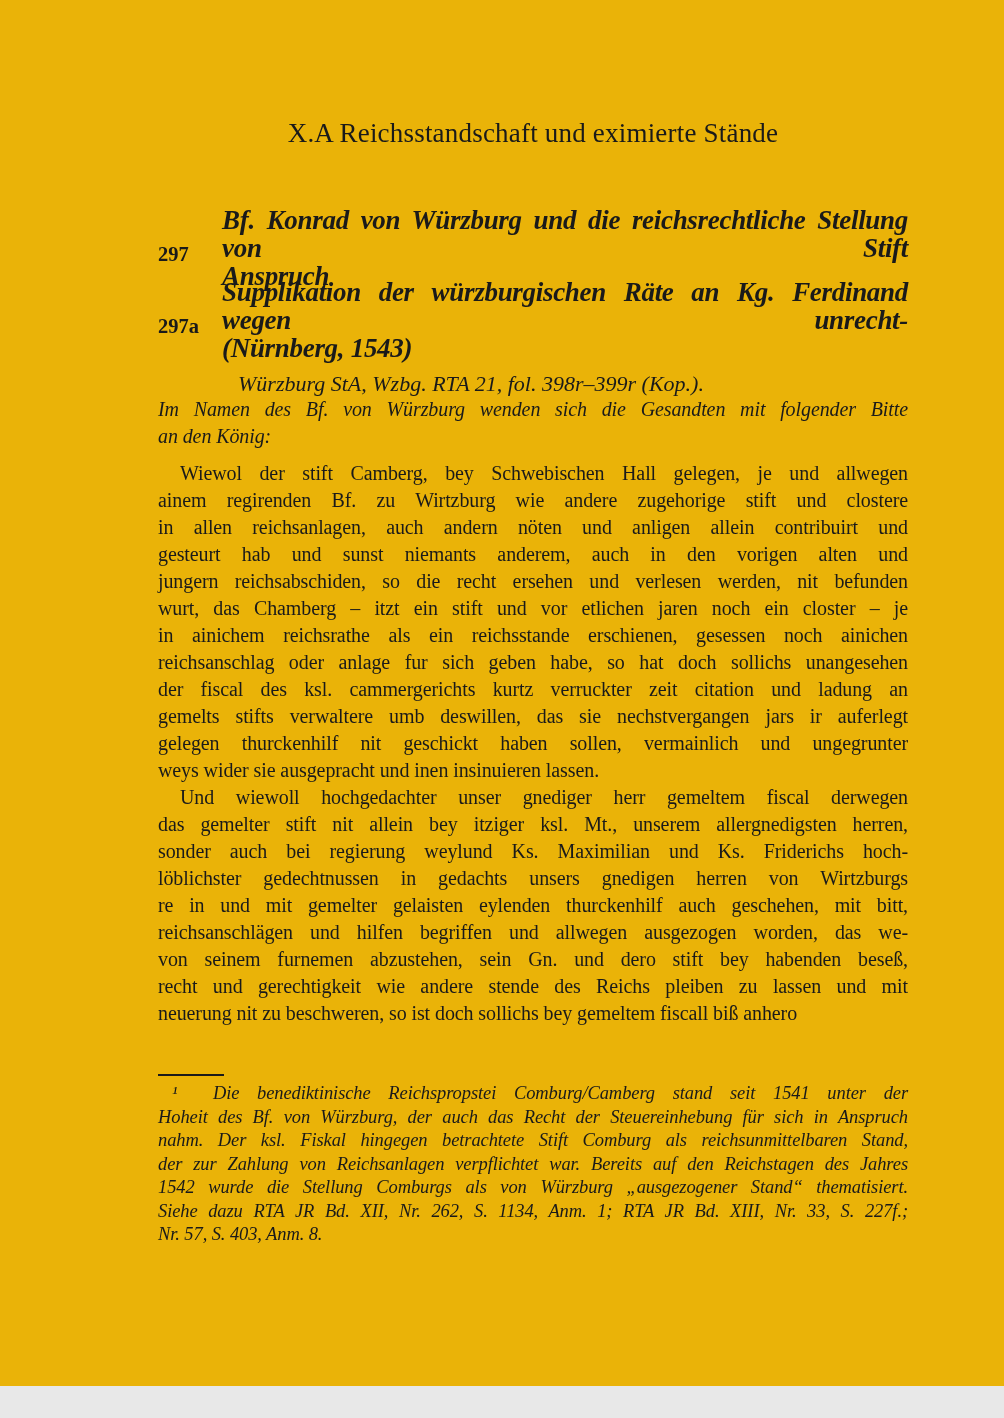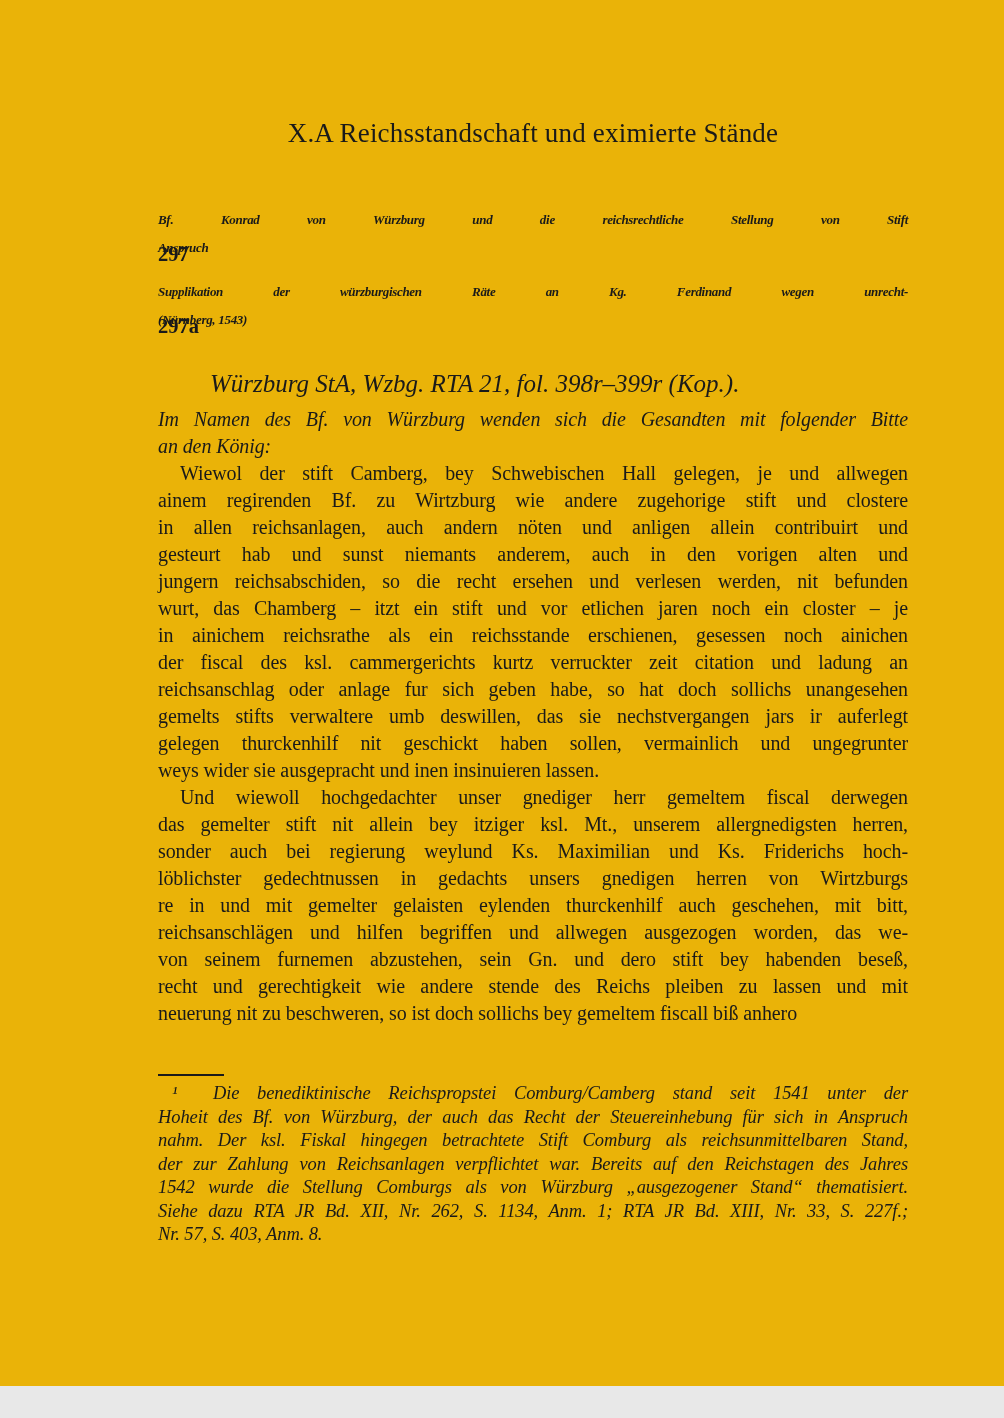--- a/index.html
+++ b/index.html
@@ -37,37 +37,38 @@
   .entry-297a { top: 278px; }
   .entry .num {
     position: absolute;
     left: 0; top: 0;
     font-weight: bold;
     font-size: 20.5px;
     line-height: 28px;
     margin-top: 34px;
   }
   .entry .title {
+    margin-left: 64px;
     font-weight: bold;
     font-style: italic;
-    font-size: 13px;
+    font-size: 27px;
     line-height: 28px;
     letter-spacing: -0.3px;
   }
   .source {
     position: absolute;
-    left: 52px;
+    left: 80px;
     top: 372px;
     font-style: italic;
-    font-size: 25px;
+    font-size: 22px;
     line-height: 24px;
   }
   .intro {
     position: absolute;
-    top: 406px;
+    top: 396px;
     left: 0;
     width: 100%;
     font-style: italic;
     font-size: 20px;
     line-height: 27px;
     letter-spacing: -0.1px;
   }
   .body-para {
     position: absolute;
     left: 0;
@@ -133,22 +134,22 @@
       </div>
 
     <div class="body-para para-1">
         <div class="tline">Wiewol der stift Camberg, bey Schwebischen Hall gelegen, je und allwegen</div>
         <div class="tline">ainem regirenden Bf. zu Wirtzburg wie andere zugehorige stift und clostere</div>
         <div class="tline">in allen reichsanlagen, auch andern nöten und anligen allein contribuirt und</div>
         <div class="tline">gesteurt hab und sunst niemants anderem, auch in den vorigen alten und</div>
         <div class="tline">jungern reichsabschiden, so die recht ersehen und verlesen werden, nit befunden</div>
         <div class="tline">wurt, das Chamberg – itzt ein stift und vor etlichen jaren noch ein closter – je</div>
         <div class="tline">in ainichem reichsrathe als ein reichsstande erschienen, gesessen noch ainichen</div>
+        <div class="tline">reichsanschlag oder anlage fur sich geben habe, so hat doch sollichs unangesehen</div>
         <div class="tline">der fiscal des ksl. cammergerichts kurtz verruckter zeit citation und ladung an</div>
-        <div class="tline">reichsanschlag oder anlage fur sich geben habe, so hat doch sollichs unangesehen</div>
         <div class="tline">gemelts stifts verwaltere umb deswillen, das sie nechstvergangen jars ir auferlegt</div>
         <div class="tline">gelegen thurckenhilf nit geschickt haben sollen, vermainlich und ungegrunter</div>
         <div class="tline last">weys wider sie ausgepracht und inen insinuieren lassen.</div>
       </div>
 
     <div class="body-para para-2">
         <div class="tline">Und wiewoll hochgedachter unser gnediger herr gemeltem fiscal derwegen</div>
         <div class="tline">das gemelter stift nit allein bey itziger ksl. Mt., unserem allergnedigsten herren,</div>
         <div class="tline">sonder auch bei regierung weylund Ks. Maximilian und Ks. Friderichs hoch-</div>
         <div class="tline">löblichster gedechtnussen in gedachts unsers gnedigen herren von Wirtzburgs</div>

